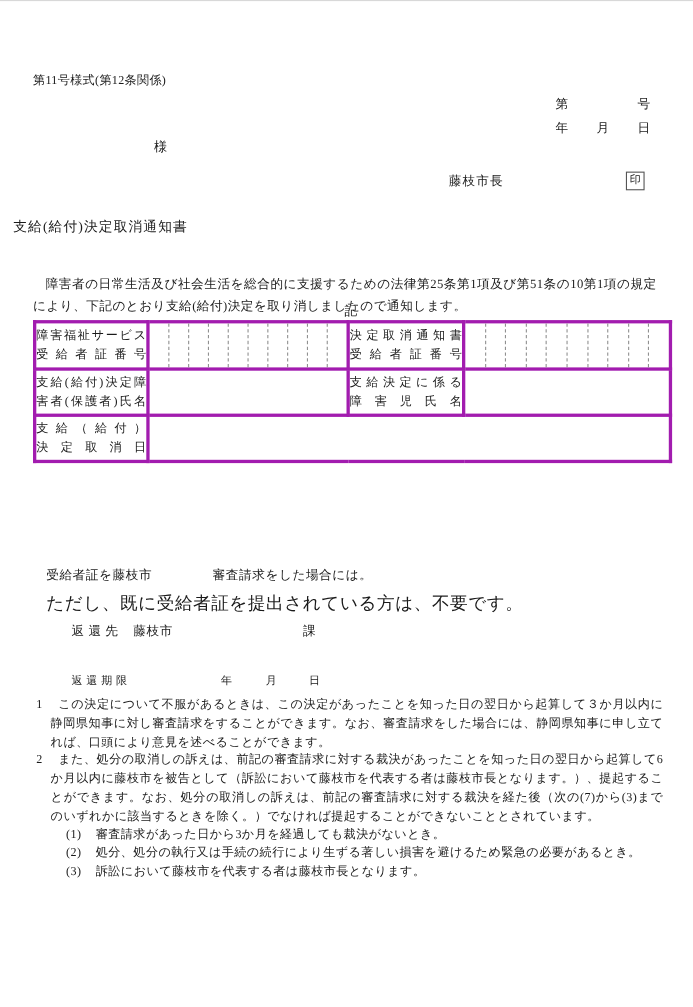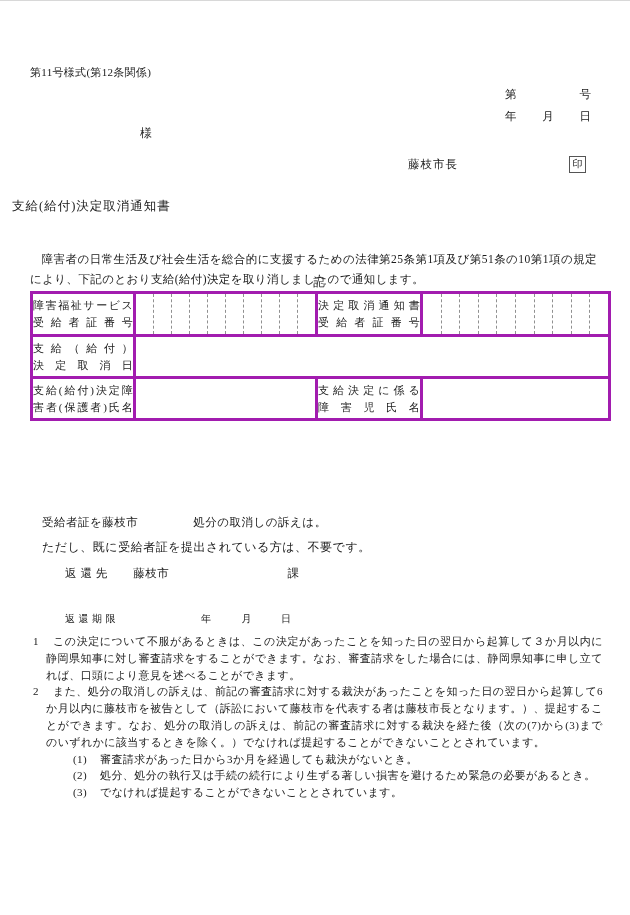--- a/index.html
+++ b/index.html
@@ -54,38 +54,38 @@
   td.lbl { padding:2px 4px; }
   td.lbl .lbl-line {
     text-align:justify; text-align-last:justify;
     line-height:17px; letter-spacing:0.2px;
   }
   .digit-row { display:flex; width:100%; height:40px; }
   .digit-box { flex:1; height:100%; }
   .digit-box + .digit-box { border-left:1px dashed #909090; }
 
   .return-line1 { top:514px; left:42px; font-size:11.5px; letter-spacing:0.5px; }
-  .return-line2 { top:538px; left:42px; font-size:12px; letter-spacing:0.5px; }
+  .return-line2 { top:538px; left:42px; font-size:16px; letter-spacing:0.5px; }
   .gap55 { display:inline-block; width:55px; }
   .return-to   { top:565px; left:65px; font-size:11.5px; letter-spacing:0.5px; }
-  .return-to .city { margin-left:22px; }
+  .return-to .city { margin-left:10px; }
   .return-to .ka { margin-left:115px; }
   .deadline    { top:611px; left:65px; font-size:10px; letter-spacing:0.5px; }
   .deadline .y { margin-left:82px; }
   .deadline .m { margin-left:27px; }
   .deadline .d { margin-left:26px; }
 
   .notes {
     top:632px; left:33px; width:570px;
     font-size:11px; line-height:16.8px; letter-spacing:0.4px;
     text-align:justify;
   }
   .note { padding-left:13px; text-indent:-13px; margin:0; }
   .note .num { margin-right:14px; }
-  .subnote { margin-left:40px; padding-left:0; text-indent:0; }
+  .subnote { margin-left:27px; padding-left:0; text-indent:0; }
   .subnote .num { margin-right:13px; }
 </style>
 </head>
 <body>
 
 <div class="abs form-number">第11号様式(第12条関係)</div>
 
 <div class="abs doc-number">
   <span>第</span>
   <span>号</span>
@@ -149,42 +149,42 @@
             <div class="digit-box"></div>
             <div class="digit-box"></div>
             <div class="digit-box"></div>
             <div class="digit-box"></div>
             <div class="digit-box"></div>
           </div>
     </td>
   </tr>
   <tr style="height:42px">
     <td class="lbl">
+      <div class="lbl-line">支給(給付)決定障</div>
+      <div class="lbl-line">害者(保護者)氏名</div>
+    </td>
+    <td></td>
+    <td class="lbl">
+      <div class="lbl-line">支給決定に係る</div>
+      <div class="lbl-line">障害児氏名</div>
+    </td>
+    <td></td>
+  </tr>
+  <tr style="height:42px">
+    <td class="lbl">
       <div class="lbl-line">支給（給付）</div>
       <div class="lbl-line">決定取消日</div>
     </td>
     <td colspan="3"></td>
-  </tr>
-  <tr style="height:42px">
-    <td class="lbl">
-      <div class="lbl-line">支給(給付)決定障</div>
-      <div class="lbl-line">害者(保護者)氏名</div>
-    </td>
-    <td></td>
-    <td class="lbl">
-      <div class="lbl-line">支給決定に係る</div>
-      <div class="lbl-line">障害児氏名</div>
-    </td>
-    <td></td>
   </tr>
 </tbody>
   </table>
 
 <div class="abs return-line1">
-  <span>受給者証を藤枝市</span><span class="gap55"></span><span>処分の取消しの訴えは。</span>
+  <span>受給者証を藤枝市</span><span class="gap55"></span><span>審査請求をした場合には。</span>
 </div>
 <div class="abs return-line2">ただし、既に受給者証を提出されている方は、不要です。</div>
 
 <div class="abs return-to">
   <span>返 還 先</span>
   <span class="city">藤枝市</span>
   <span class="ka">課</span>
 </div>
 
 <div class="abs deadline">
@@ -201,15 +201,15 @@
   <p class="note">
     <span class="num">2</span><span>また、処分の取消しの訴えは、前記の審査請求に対する裁決があったことを知った日の翌日から起算して6か月以内に藤枝市を被告として（訴訟において藤枝市を代表する者は藤枝市長となります。）、提起することができます。なお、処分の取消しの訴えは、前記の審査請求に対する裁決を経た後（次の(7)から(3)までのいずれかに該当するときを除く。）でなければ提起することができないこととされています。</span>
   </p>
   <p class="note subnote">
     <span class="num">(1)</span><span>審査請求があった日から3か月を経過しても裁決がないとき。</span>
   </p>
   <p class="note subnote">
     <span class="num">(2)</span><span>処分、処分の執行又は手続の続行により生ずる著しい損害を避けるため緊急の必要があるとき。</span>
   </p>
   <p class="note subnote">
-    <span class="num">(3)</span><span>でなければ提起することができないこととされています。</span>
+    <span class="num">(3)</span><span>訴訟において藤枝市を代表する者は藤枝市長となります。</span>
   </p>
 </div>
 
 </body></html>

